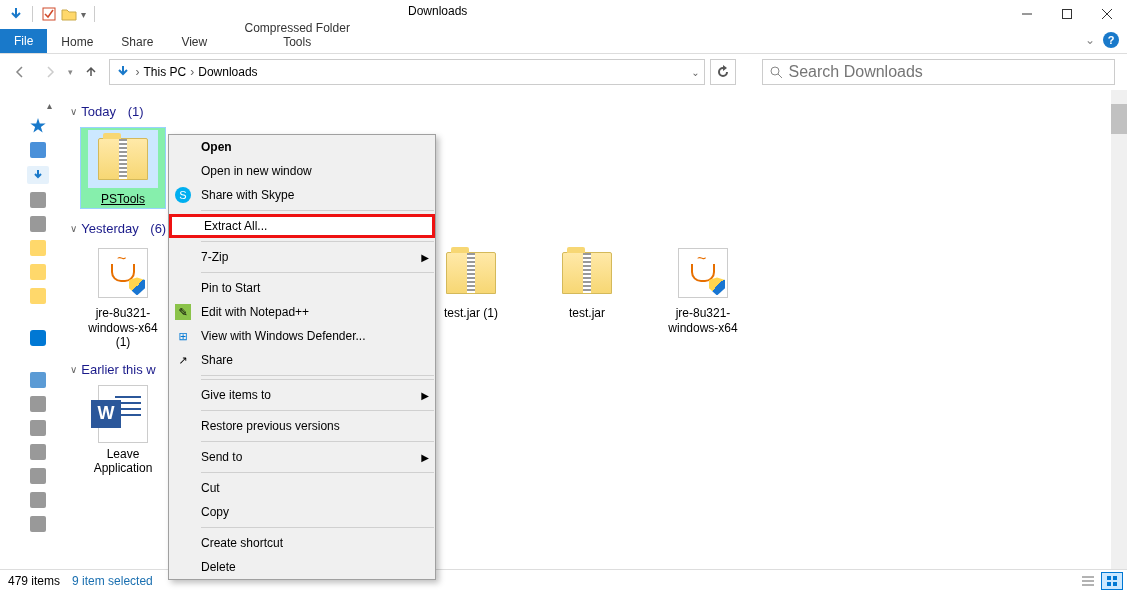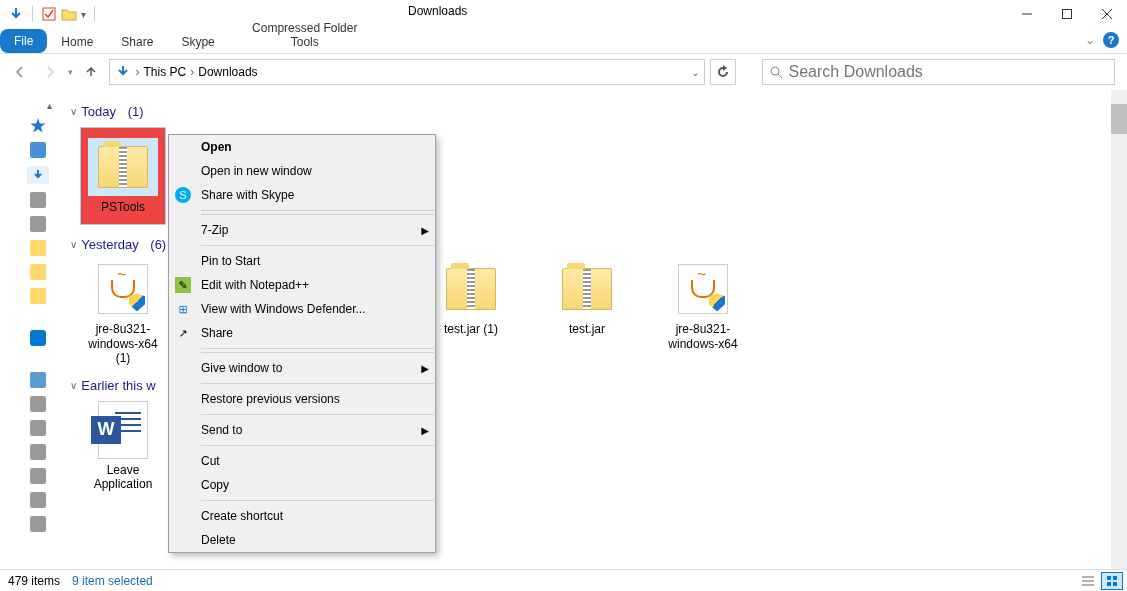--- a/index.html
+++ b/index.html
@@ -9,21 +9,21 @@
 .titlebar-left { display: flex; align-items: center; gap: 4px; padding-left: 8px; height: 100%; }
 .titlebar-icon { width: 16px; height: 16px; display: flex; align-items: center; justify-content: center; }
 .qat-sep { width: 1px; height: 16px; background: #ccc; margin: 0 4px; }
 .contextual-tab-title { position: absolute; left: 232px; top: 0; width: 148px; height: 20px; background: #f8c8e0; display: flex; align-items: center; justify-content: center; font-size: 12px; }
 .window-title { position: absolute; left: 408px; top: 4px; font-size: 12px; }
 .window-controls { position: absolute; right: 0; top: 0; display: flex; }
 .window-controls div { width: 40px; height: 28px; display: flex; align-items: center; justify-content: center; }
 
 .ribbon { height: 26px; display: flex; align-items: flex-end; border-bottom: 1px solid #ddd; position: relative; }
 .ribbon-tab { padding: 4px 14px; font-size: 12px; color: #333; cursor: pointer; }
-.ribbon-tab.file { background: #1979ca; color: #fff; padding: 5px 14px; border-radius: 8px; }
+.ribbon-tab.file { background: #1979ca; color: #fff; padding: 5px 14px; }
 .ribbon-tab.contextual { width: 148px; text-align: center; }
 .ribbon-right { position: absolute; right: 8px; top: 4px; display: flex; align-items: center; gap: 8px; }
 .help-icon { width: 16px; height: 16px; border-radius: 50%; background: #1979ca; color: #fff; display: flex; align-items: center; justify-content: center; font-size: 11px; font-weight: bold; }
 
 .navbar { height: 36px; display: flex; align-items: center; padding: 4px 8px; gap: 6px; }
 .nav-btn { width: 24px; height: 24px; display: flex; align-items: center; justify-content: center; color: #999; }
 .breadcrumb { flex: 0 0 596px; height: 26px; border: 1px solid #ccc; display: flex; align-items: center; padding: 0 4px; gap: 4px; }
 .breadcrumb-folder-icon { width: 18px; height: 18px; }
 .bc-sep { color: #666; }
 .refresh-btn { width: 26px; height: 26px; border: 1px solid #ccc; display: flex; align-items: center; justify-content: center; margin-left: -1px; }
@@ -38,21 +38,21 @@
 .nav-item.selected { background: #e5f1fb; width: 22px; margin-left: -3px; }
 .nav-item.onedrive { background: #0078d4; border-radius: 3px; }
 .nav-item.pc { background: #5b9bd5; }
 
 .file-area { flex: 1; padding: 8px; overflow: hidden; position: relative; }
 .group-header { display: flex; align-items: center; gap: 4px; font-size: 13px; color: #1a1a8a; margin: 6px 0 8px 4px; }
 .chevron-down { font-size: 10px; color: #666; }
 .items-row { display: flex; gap: 30px; padding-left: 14px; margin-bottom: 12px; }
 .file-item { width: 86px; display: flex; flex-direction: column; align-items: center; text-align: center; gap: 4px; }
 .file-item.selected .icon-box { background: #cce8ff; }
-.file-item.selected { background: #ef4444; padding: 10px; border: 1px solid #99d1ff; }
+.file-item.selected { background: #86efac; padding: 2px; border: 1px solid #99d1ff; text-decoration: underline; }
 .icon-box { width: 70px; height: 58px; display: flex; align-items: center; justify-content: center; }
 .file-label { font-size: 12px; line-height: 1.2; max-width: 90px; word-wrap: break-word; }
 
 .zip-folder { width: 50px; height: 42px; background: linear-gradient(#ffe9a8, #f7d774); border-radius: 2px 2px 0 0; position: relative; border: 1px solid #d4b95a; }
 .zip-folder::before { content: ""; position: absolute; top: -6px; left: 4px; width: 18px; height: 6px; background: #f7d774; border-radius: 2px 2px 0 0; }
 .zip-folder::after { content: ""; position: absolute; left: 50%; top: 0; width: 8px; height: 100%; background: repeating-linear-gradient(#999 0 2px, #fff 2px 4px); transform: translateX(-50%); }
 
 .java-icon { width: 50px; height: 50px; background: #fff; border: 1px solid #ccc; position: relative; display: flex; align-items: center; justify-content: center; }
 .java-cup { width: 24px; height: 18px; border: 2px solid #e76f00; border-top: none; border-radius: 0 0 10px 10px; position: relative; }
 .java-cup::before { content: "~"; position: absolute; top: -14px; left: 4px; color: #e76f00; font-size: 16px; }
@@ -124,21 +124,21 @@
           <line x1="10" y1="0" x2="0" y2="10" stroke="#333"></line>
         </svg>
       </div>
   </div>
 </div>
 
 <div class="ribbon">
   <div class="ribbon-tab file">File</div>
   <div class="ribbon-tab">Home</div>
   <div class="ribbon-tab">Share</div>
-  <div class="ribbon-tab">Skype</div>
+  <div class="ribbon-tab">View</div>
   <div class="ribbon-tab contextual" style="margin-left:2px">Compressed Folder Tools</div>
   <div class="ribbon-right">
     <span style="color:#888">⌄</span>
     <span class="help-icon">?</span>
   </div>
 </div>
 
 <div class="navbar">
   <div class="nav-btn">
       <svg width="16" height="16">
@@ -298,20 +298,21 @@
 </div>
 
 <div class="context-menu">
   <div class="menu-item bold">Open</div>
   <div class="menu-item">Open in new window</div>
   <div class="menu-item">
       <span class="menu-icon" style="background:#00aff0;color:#fff;border-radius:50%">S</span>
       <span>Share with Skype</span>
     </div>
   <div class="menu-sep"></div>
+  <div class="menu-item highlight-box" style="background:#fff">Extract All...</div>
   <div class="menu-sep"></div>
   <div class="menu-item">
       <span>7-Zip</span>
       <span class="submenu-arrow">▶</span>
     </div>
   <div class="menu-sep"></div>
   <div class="menu-item">Pin to Start</div>
   <div class="menu-item">
       <span class="menu-icon" style="background:#8bc34a">✎</span>
       <span>Edit with Notepad++</span>
@@ -320,21 +321,21 @@
       <span class="menu-icon" style="color:#0078d4">⊞</span>
       <span>View with Windows Defender...</span>
     </div>
   <div class="menu-item">
       <span class="menu-icon">↗</span>
       <span>Share</span>
     </div>
   <div class="menu-sep"></div>
   <div class="menu-sep"></div>
   <div class="menu-item">
-      <span>Give window to</span>
+      <span>Give items to</span>
       <span class="submenu-arrow">▶</span>
     </div>
   <div class="menu-sep"></div>
   <div class="menu-item">Restore previous versions</div>
   <div class="menu-sep"></div>
   <div class="menu-item">
       <span>Send to</span>
       <span class="submenu-arrow">▶</span>
     </div>
   <div class="menu-sep"></div>

